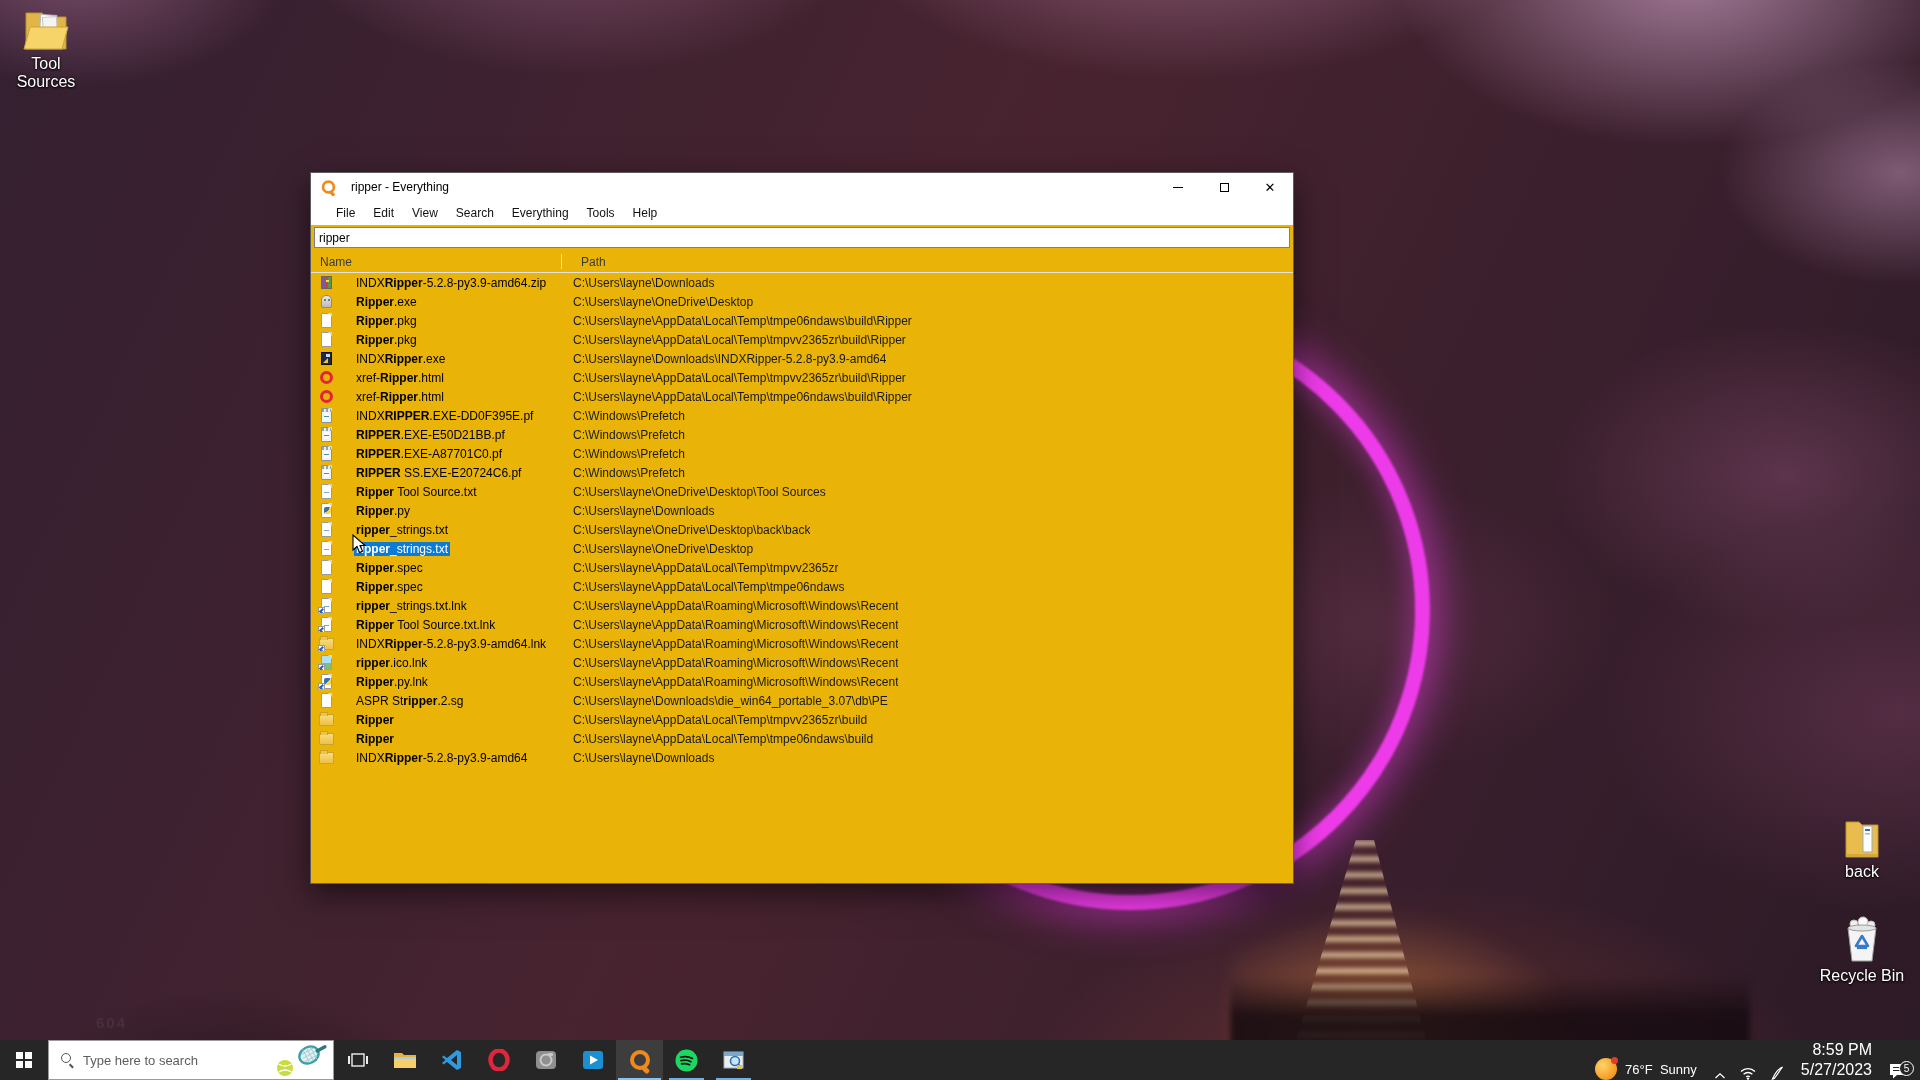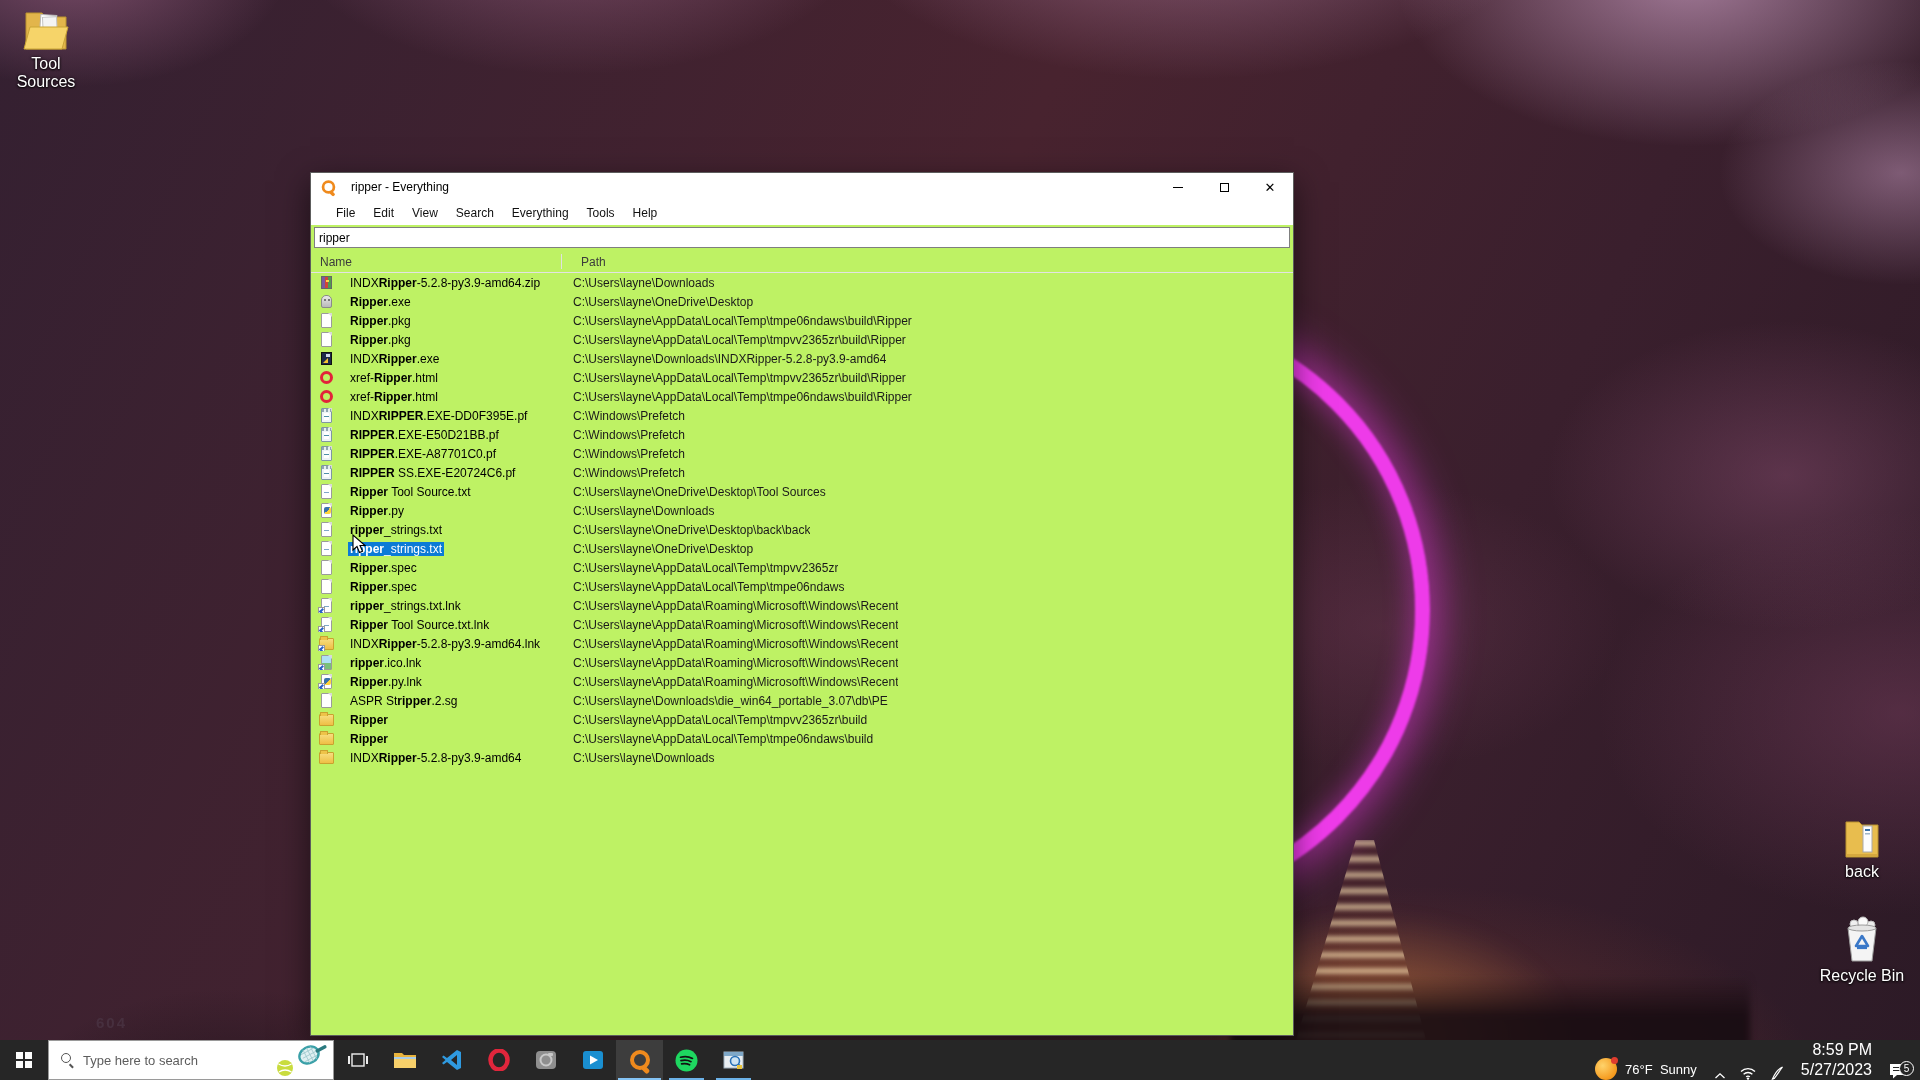--- a/index.html
+++ b/index.html
@@ -37,22 +37,22 @@
     filter:blur(3px); }
   .watermark { position:absolute; left:96px; top:1014px; color:#4d3848; font-size:15px;
     font-weight:bold; letter-spacing:2px; opacity:.65; }
 
   
   .dicon { position:absolute; width:92px; text-align:center; cursor:default; }
   .dicon .ico { display:block; margin:0 auto 3px; }
   .dicon .lbl { color:#fff; font-size:16px; text-shadow:0 1px 2px #000, 0 0 3px rgba(0,0,0,.8); }
 
   
-  .win { position:absolute; left:310px; top:172px; width:984px; height:864px;
-    background:#bef264; border:1px solid #5d5d5d; box-shadow:0 10px 30px rgba(0,0,0,.55);
+  .win { position:absolute; left:310px; top:172px; width:984px; height:712px;
+    background:#eab308; border:1px solid #5d5d5d; box-shadow:0 10px 30px rgba(0,0,0,.55);
     font-size:12px; color:#000; }
   .titlebar { height:28px; display:flex; align-items:center; background:#fff; }
   .t-icon { margin-left:10px; margin-right:8px; }
   .t-text { font-size:12px; color:#000; }
   .t-btns { margin-left:auto; display:flex; height:28px; }
   .t-btn { width:46px; height:28px; display:flex; align-items:center; justify-content:center; }
   .glyph-min { width:10px; height:1px; background:#000; display:block; }
   .glyph-max { width:9px; height:9px; border:1px solid #000; display:block; }
   .glyph-close { font-size:13px; line-height:1; color:#000; }
   .menubar { height:24px; display:flex; align-items:center; padding-left:16px; background:#fff; }
@@ -62,21 +62,21 @@
     padding:0 4px; font-family:"Liberation Sans", sans-serif; outline:none; }
   .listheader { height:22px; display:flex; align-items:center; border-bottom:1px solid #e3e3e3;
     color:#3c3c3c; position:relative; }
   .lh-name { width:250px; padding-left:9px; }
   .lh-path { padding-left:20px; }
   .lh-sep { position:absolute; left:250px; top:3px; bottom:3px; width:1px; background:#e0e0e0; }
   .list { position:relative; }
   .row { display:flex; height:19px; align-items:center; white-space:nowrap; }
   .cell-name { width:250px; padding-left:8px; display:flex; align-items:center; overflow:hidden; flex:none; }
   .cell-path { padding-left:12px; color:#1a1a1a; overflow:hidden; }
-  .name-text { margin-left:14px; padding:0 2px; }
+  .name-text { margin-left:20px; padding:0 2px; }
   .row.selected .name-text { background:#0c7bd6; color:#fff; }
   b { font-weight:bold; }
 
   
   .fi { position:relative; width:15px; height:15px; flex:none; display:inline-block; }
   .ic-doc { position:absolute; inset:0 2px; background:#fff; border:1px solid #9b9b9b;
     border-radius:1px; }
   .ic-doc:before { content:""; position:absolute; right:-1px; top:-1px; border-style:solid;
     border-width:0 4px 4px 0; border-color:transparent #d9d9d9 transparent transparent; }
   .fi-txt .ic-doc { background:repeating-linear-gradient(180deg,#fff 0 3px,#7fa6c8 3px 4px) content-box, #fff; padding:4px 2px 2px; }

